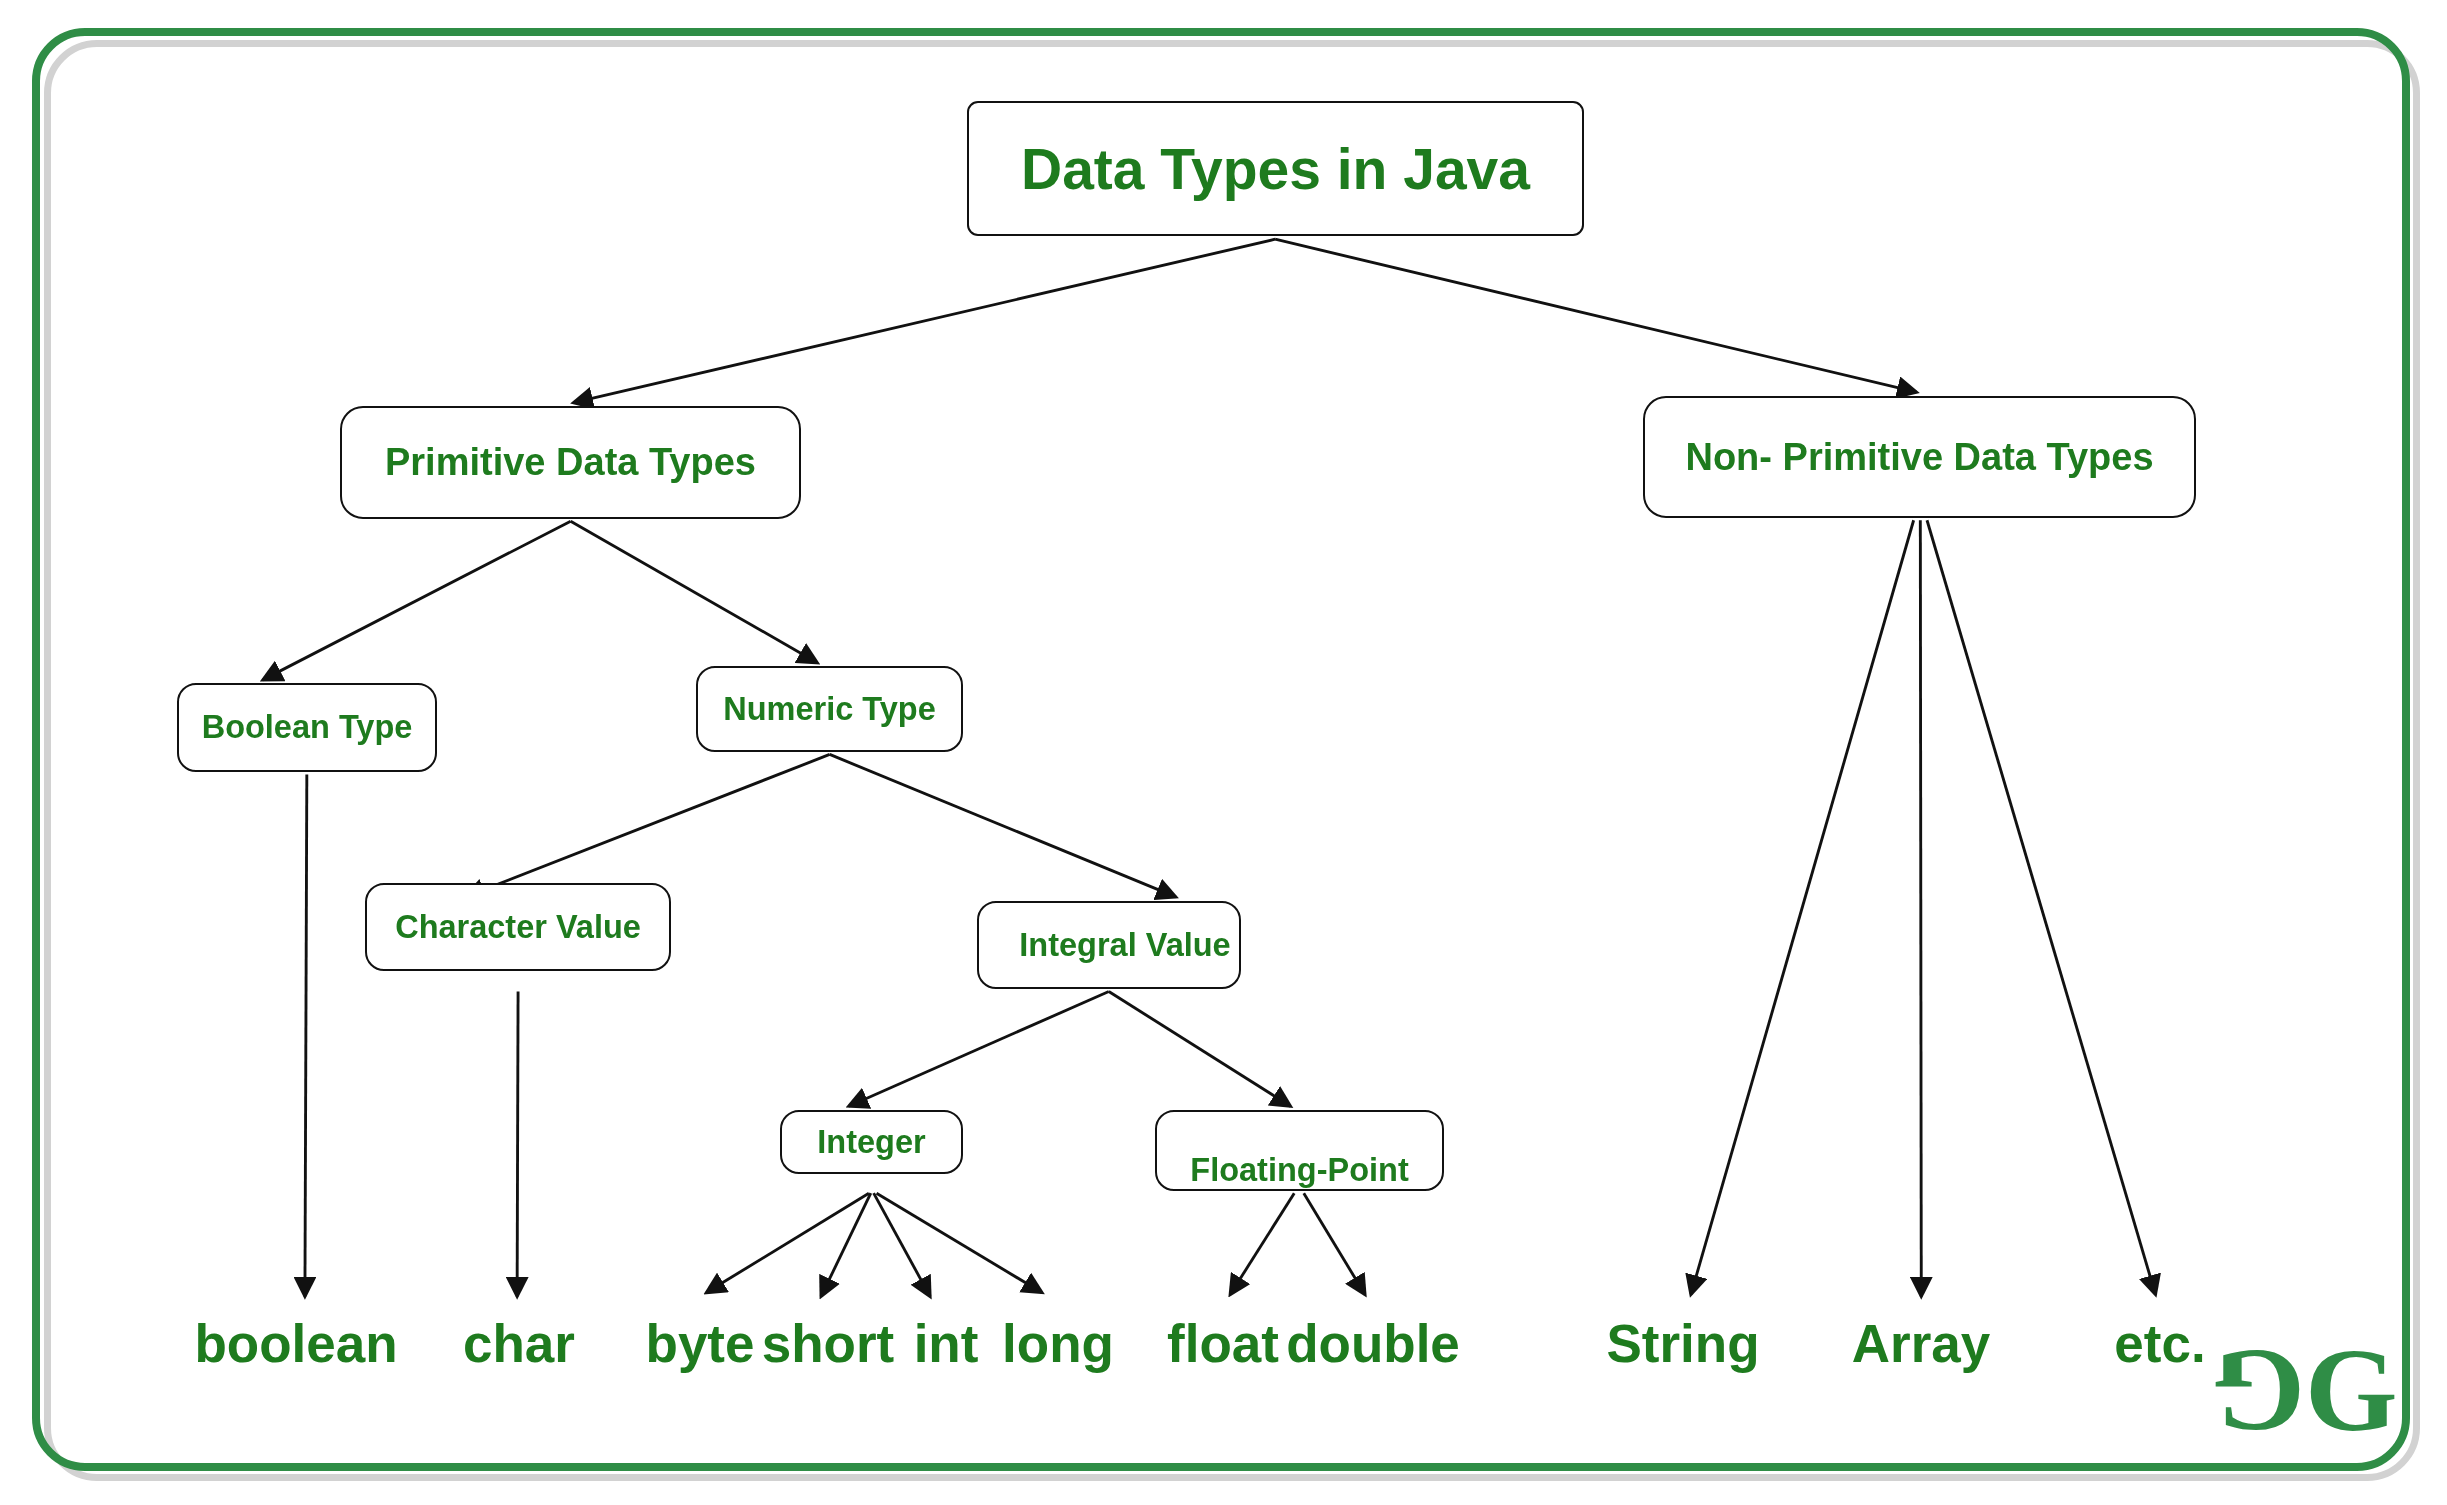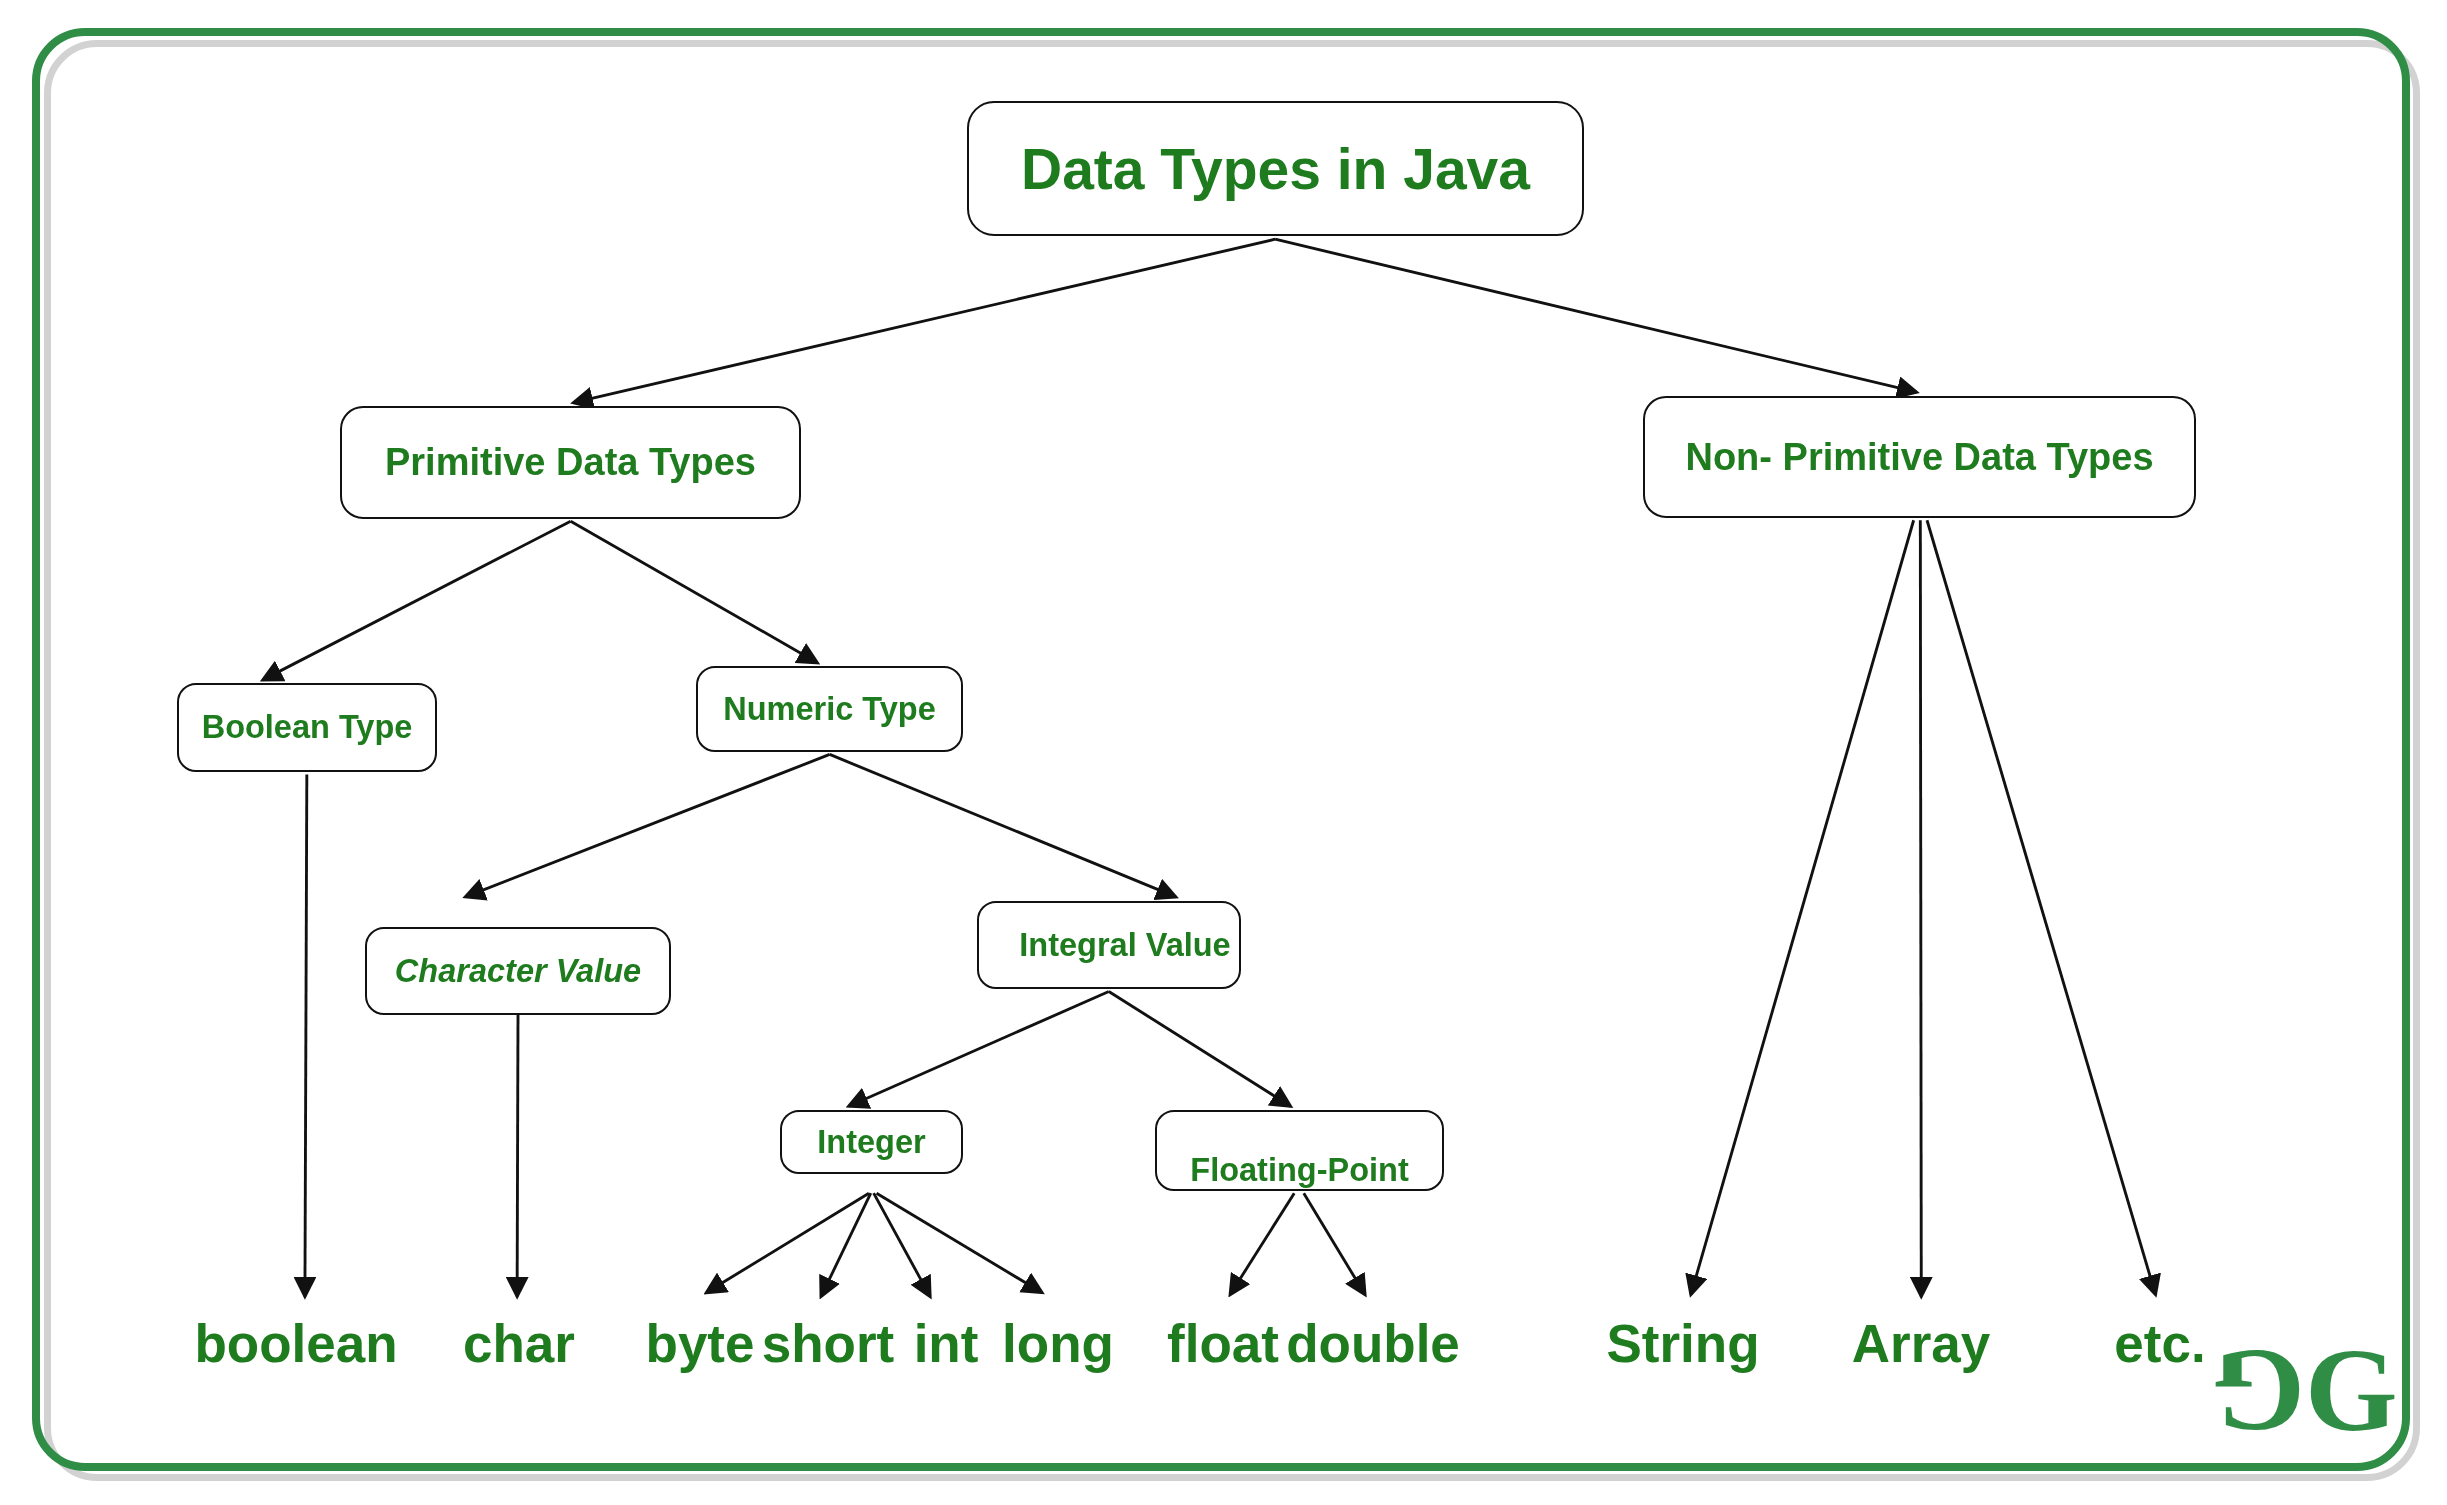--- a/index.html
+++ b/index.html
@@ -37,29 +37,29 @@
     align-items: center;
     justify-content: center;
     color: #1e7b1e;
     font-weight: bold;
     text-align: center;
     box-sizing: border-box;
     white-space: nowrap;
   }
   .node-root {
     left: 967px; top: 101px; width: 617px; height: 135px;
-    font-size: 57px; border-radius: 27px;
+    font-size: 57px; border-radius: 11px;
   }
   .node-l2 { font-size: 38px; border-radius: 23px; text-align: right; }
   .node-primitive     { left: 340px;  top: 406px; width: 461px; height: 113px; }
   .node-non-primitive { left: 1643px; top: 396px; width: 553px; height: 122px; }
   .node-l3 { font-size: 32.5px; border-radius: 19px; }
   .node-boolean-type    { left: 177px;  top: 683px;  width: 260px; height: 89px; }
   .node-numeric-type    { left: 696px;  top: 666px;  width: 267px; height: 86px; }
-  .node-character-value { left: 365px;  top: 927px;  width: 306px; height: 88px; font-style: italic; }
+  .node-character-value { left: 365px;  top: 883px;  width: 306px; height: 88px; }
   .node-integral-value  { left: 977px; top: 901px;  width: 264px; height: 88px; padding-left: 32px; }
   .node-integer         { left: 780px;  top: 1110px; width: 183px; height: 64px; }
   .node-floating-point  { left: 1155px; top: 1110px; width: 289px; height: 81px; align-items: flex-end; }
   .leaf {
     position: absolute;
     top: 1317px;
     transform: translateX(-50%);
     color: #1e7b1e;
     font-weight: bold;
     font-size: 53px;

